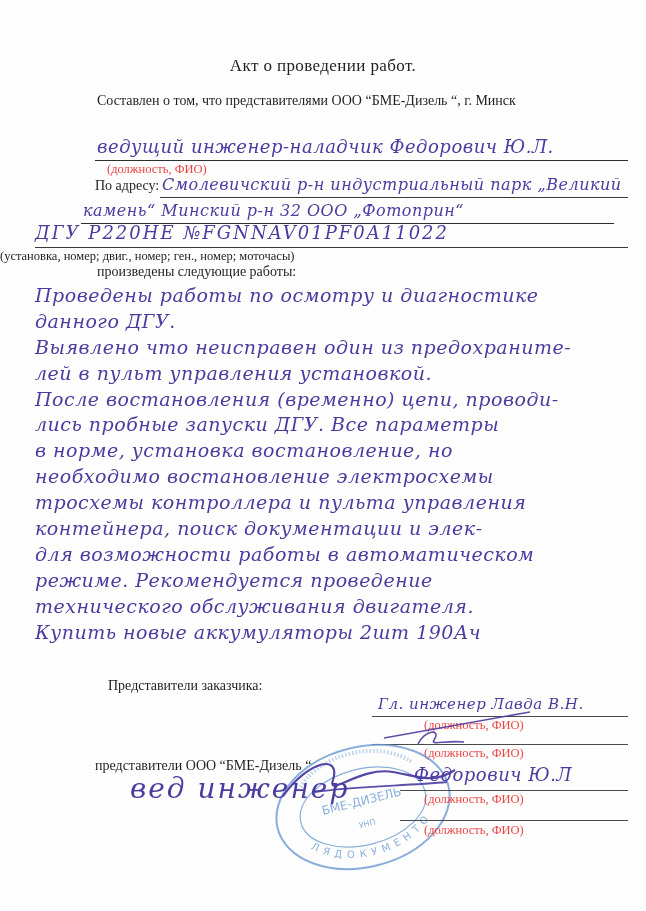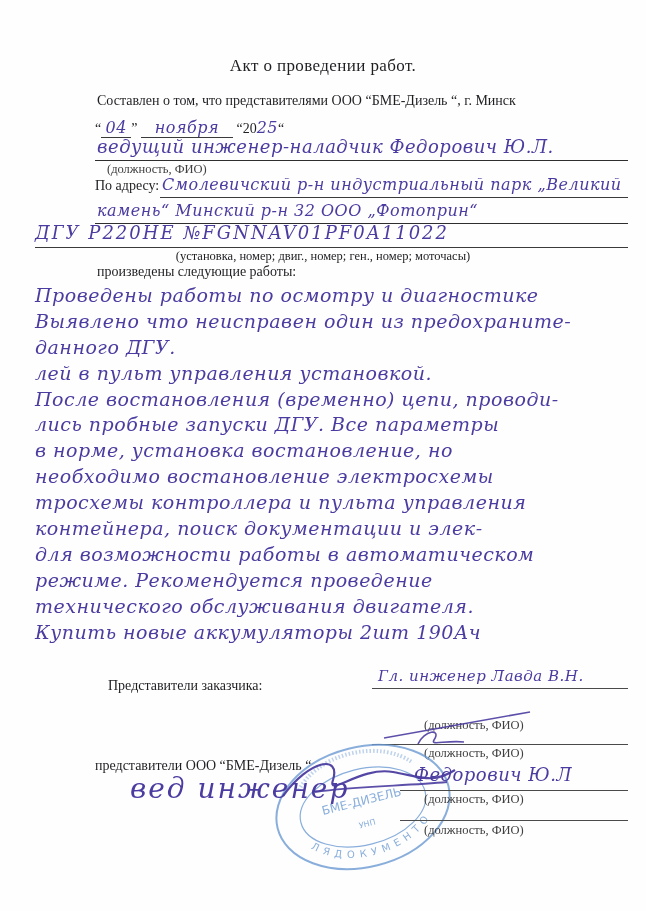--- a/index.html
+++ b/index.html
@@ -27,47 +27,47 @@
   }
   .intro{left:97px;top:93px;font-size:14px;}
   .date-line{left:95px;top:118px;font-size:14px;}
   .date-line .hw{font-size:16px;}
   .u-seg{display:inline-block;border-bottom:1px solid #3a3a3a;text-align:center;}
   .executor-line{
     left:95px;top:134px;width:533px;height:26px;
     border-bottom:1.5px solid #2e2e2e;
   }
   .executor-line .hw{font-size:18px;position:absolute;left:2px;top:2px;}
-  .small-label{font-size:12.5px;color:#404040;}
+  .small-label{font-size:12.5px;color:#ef4444;}
   .addr-label{left:95px;top:178px;font-size:14px;}
   .addr-line1{
     left:160px;top:174px;width:468px;height:23px;
     border-bottom:1px solid #3a3a3a;
   }
   .addr-line1 .hw{font-size:16px;position:absolute;left:2px;top:1px;}
   .addr-line2{
-    left:95px;top:199px;width:533px;height:24px;
+    left:81px;top:199px;width:533px;height:24px;
     border-bottom:1.5px solid #2e2e2e;
   }
   .addr-line2 .hw{font-size:16px;position:absolute;left:2px;top:2px;}
   .unit-line{
     left:35px;top:222px;width:593px;height:25px;
     border-bottom:1px solid #3a3a3a;
   }
   .unit-line .hw{font-size:18px;letter-spacing:2px;font-style:italic;position:absolute;left:0;top:0;}
-  .unit-caption{left:0;top:249px;width:100%;text-align:center;font-size:12.5px;}
+  .unit-caption{left:0;top:249px;width:100%;text-align:left;font-size:12.5px;}
   .works-intro{left:97px;top:264px;font-size:14px;}
   .body-text{left:35px;top:283px;width:596px;}
   .body-text .bl{
     font-size:19px;line-height:25.9px;height:25.9px;
     overflow:visible;
   }
   .customers{left:108px;top:678px;font-size:14px;}
   .sigline{border-bottom:1px solid #4a4a4a;}
-  .sig1{left:372px;top:664px;width:256px;height:24px;}
+  .sig1{left:372px;top:692px;width:256px;height:24px;}
   .sig1 .hw{font-size:15px;position:absolute;left:6px;top:3px;}
   .lab1{left:424px;top:718px;}
   .sig1b{left:372px;top:722px;width:256px;height:22px;}
   .lab2{left:424px;top:746px;}
   .contractors{left:95px;top:758px;font-size:14px;}
   .role{left:130px;top:772px;font-size:28px;letter-spacing:2px;}
   .sig2{left:400px;top:762px;width:228px;height:28px;}
   .sig2 .hw{font-size:18px;position:absolute;left:14px;top:2px;}
   .lab3{left:424px;top:792px;}
   .sig3{left:400px;top:796px;width:228px;height:24px;}
@@ -76,25 +76,20 @@
 </style>
 </head>
 <body>
 
 <div class="page">
 
   <div class="abs title print">Акт о проведении работ.</div>
 
   <div class="abs intro print">Составлен о том, что представителями ООО “БМЕ-Дизель “, г. Минск</div>
 
-  <div class="abs date-line print">
-    <span class="print">“</span><span class="hw u-seg" style="min-width:30px">04</span><span class="print">”</span>
-    <span class="hw u-seg" style="min-width:92px">ноября</span>
-    <span class="print">“20</span><span class="hw">25</span><span class="print">“</span>
-  </div>
 
   <div class="abs executor-line">
     <span class="hw">ведущий инженер-наладчик Федорович Ю.Л.</span>
   </div>
   <div class="abs small-label print" style="left:107px;top:162px;">(должность, ФИО)</div>
 
   <div class="abs addr-label print">По адресу:</div>
   <div class="abs addr-line1">
     <span class="hw">Смолевичский р-н индустриальный парк „Великий</span>
   </div>
@@ -104,22 +99,22 @@
 
   <div class="abs unit-line">
     <span class="hw">ДГУ P220HE №FGNNAV01PF0A11022</span>
   </div>
   <div class="abs unit-caption print">(установка, номер; двиг., номер; ген., номер; моточасы)</div>
 
   <div class="abs works-intro print">произведены следующие работы:</div>
 
   <div class="abs body-text">
     <div class="hw bl">Проведены работы по осмотру и диагностике</div>
+    <div class="hw bl">данного ДГУ.</div>
     <div class="hw bl">Выявлено что неисправен один из предохраните-</div>
-    <div class="hw bl">данного ДГУ.</div>
     <div class="hw bl">лей в пульт управления установкой.</div>
     <div class="hw bl">После востановления (временно) цепи, проводи-</div>
     <div class="hw bl">лись пробные запуски ДГУ. Все параметры</div>
     <div class="hw bl">в норме, установка востановление, но</div>
     <div class="hw bl">необходимо востановление электросхемы</div>
     <div class="hw bl">тросхемы контроллера и пульта управления</div>
     <div class="hw bl">контейнера, поиск документации и элек-</div>
     <div class="hw bl">для возможности работы в автоматическом</div>
     <div class="hw bl">режиме. Рекомендуется проведение</div>
     <div class="hw bl">технического обслуживания двигателя.</div>

